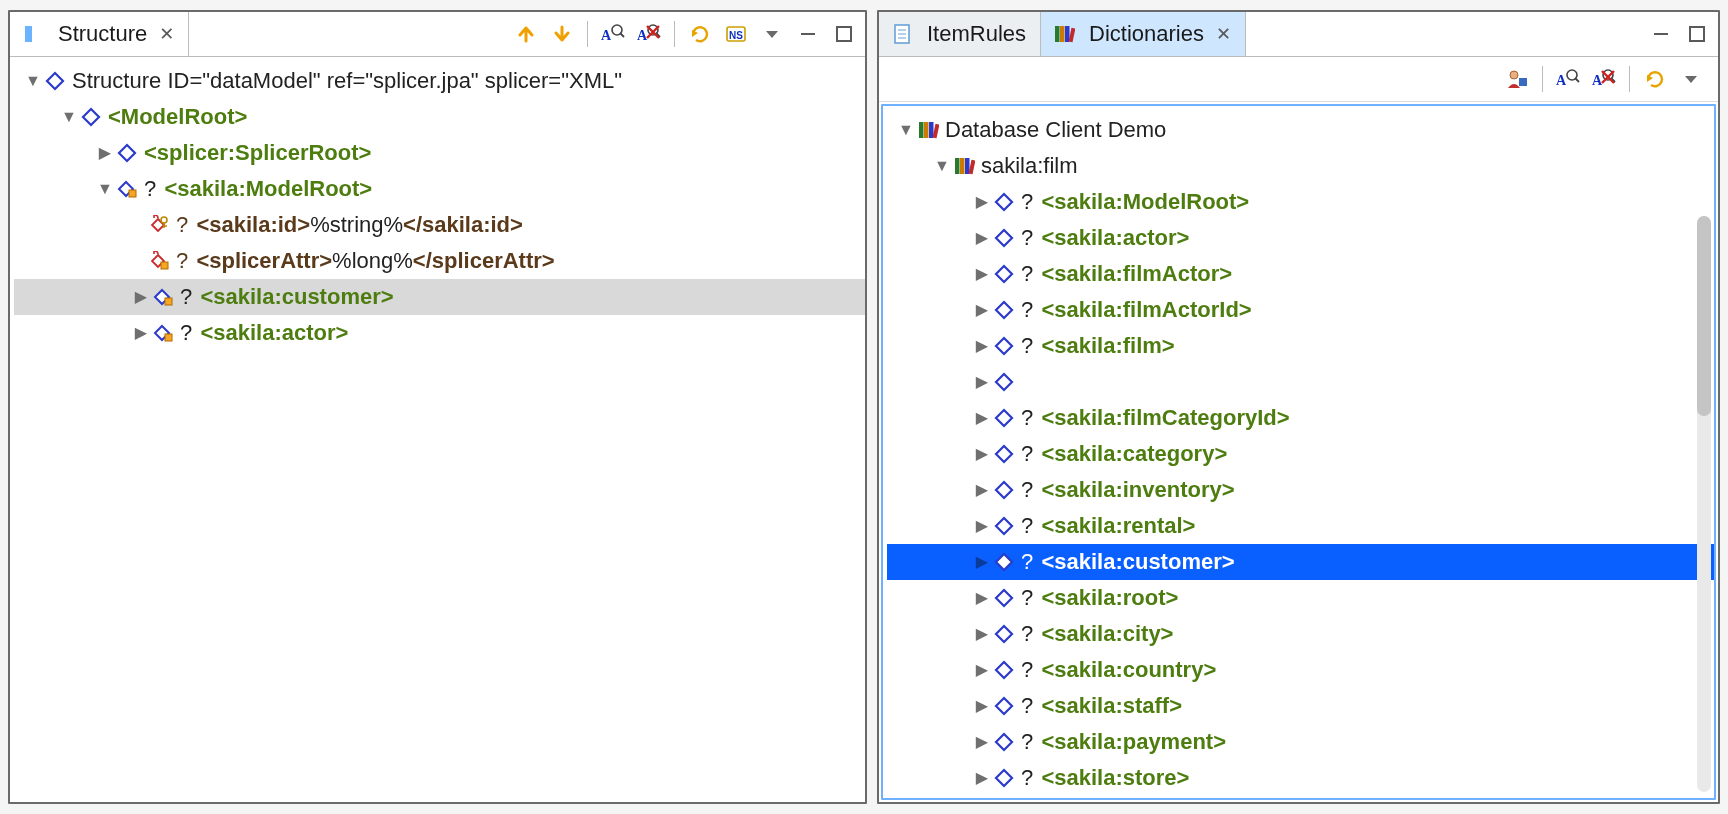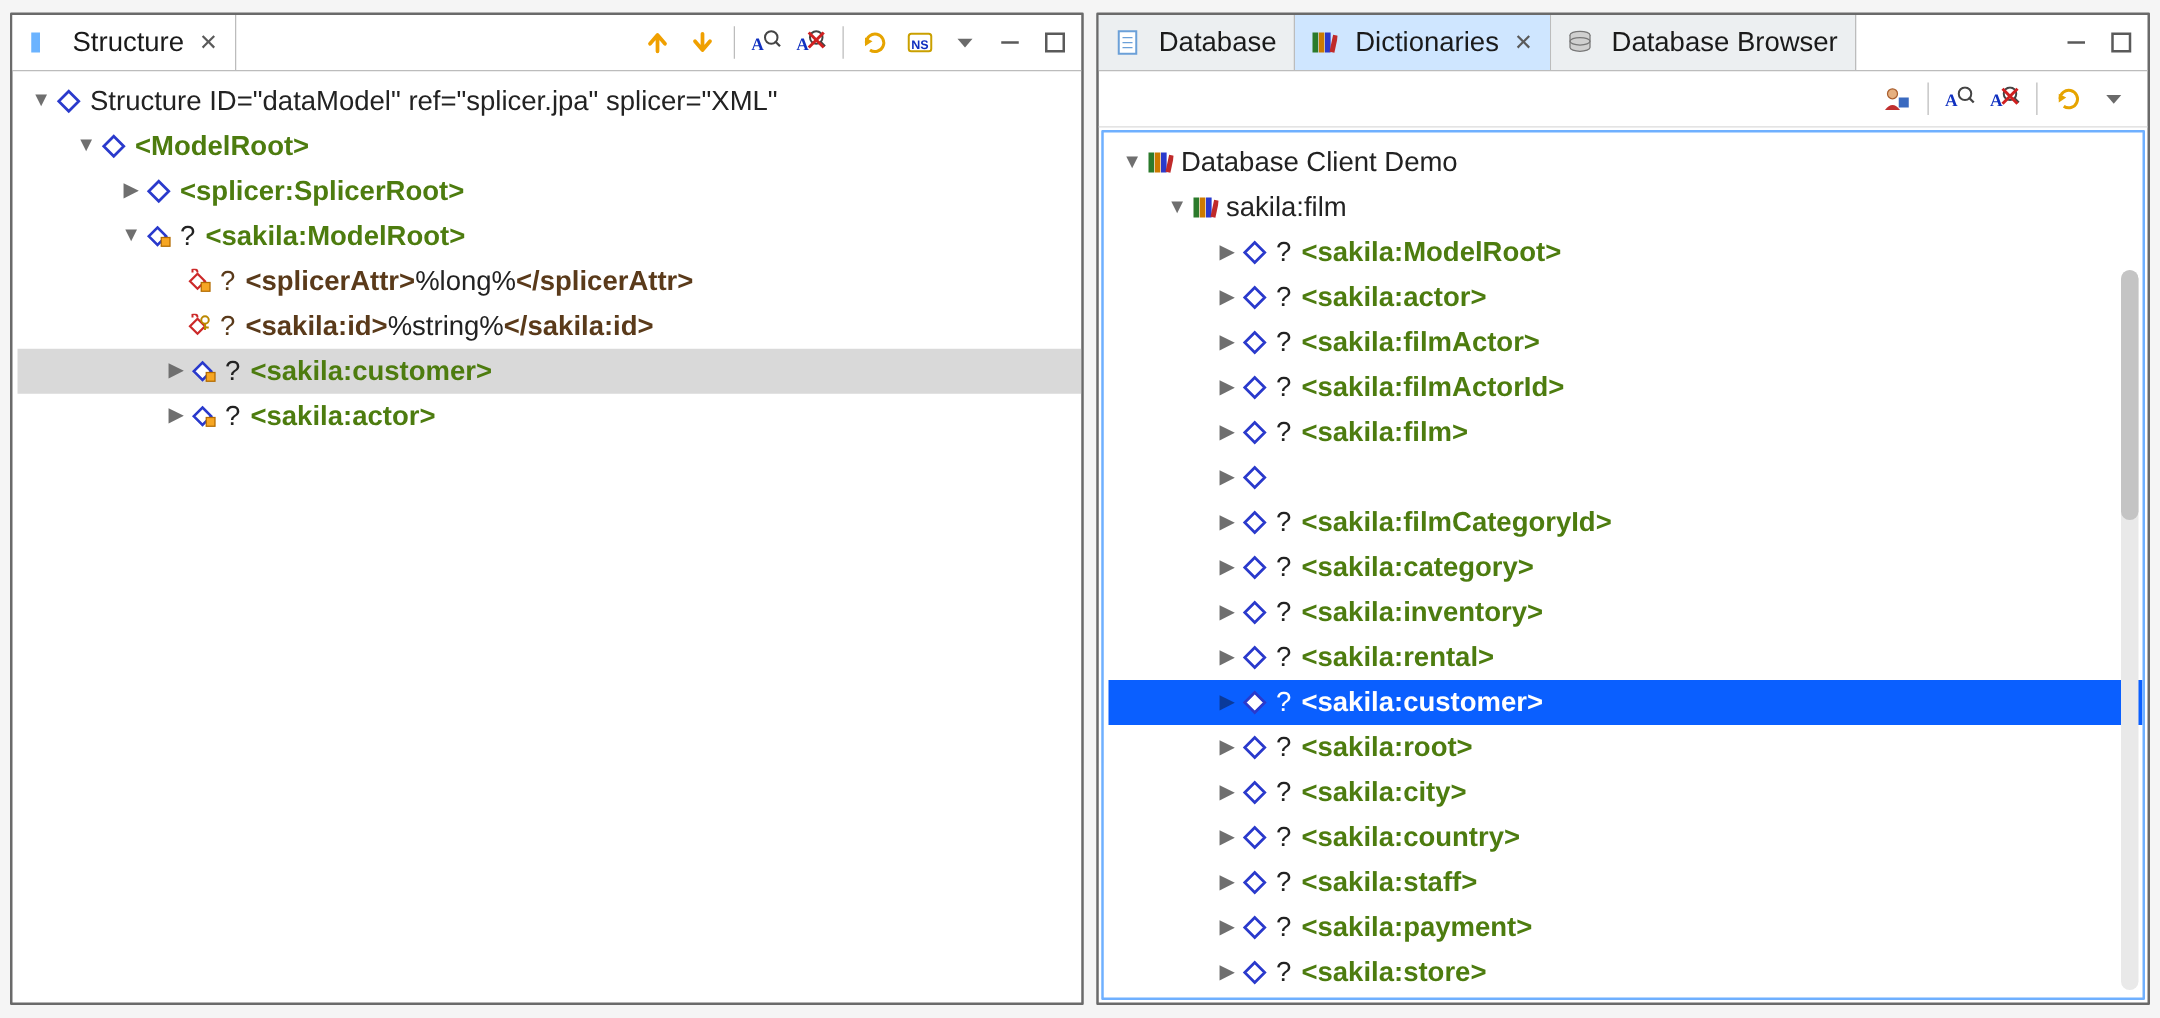--- a/index.html
+++ b/index.html
@@ -239,33 +239,33 @@
             <svg width="22" height="20">
               <use href="#i-diamond-q"></use>
             </svg>
           </span>
         <span class="lbl"><span class="q">?</span> <span class="xml-tag">&lt;sakila:ModelRoot&gt;</span></span>
       </div>
       <div class="row">
         <span class="indent" style="width:132px"></span>
         <span class="ico">
             <svg width="22" height="20">
+              <use href="#i-attr-key"></use>
+            </svg>
+          </span>
+        <span class="lbl attr-line"><span class="q" style="color:#5a3a1a">?</span> <span class="xml-tag">&lt;sakila:id&gt;</span><span class="xml-plain">%string%</span><span class="xml-tag">&lt;/sakila:id&gt;</span></span>
+      </div>
+      <div class="row">
+        <span class="indent" style="width:132px"></span>
+        <span class="ico">
+            <svg width="22" height="20">
               <use href="#i-attr"></use>
             </svg>
           </span>
         <span class="lbl attr-line"><span class="q" style="color:#5a3a1a">?</span> <span class="xml-tag">&lt;splicerAttr&gt;</span><span class="xml-plain">%long%</span><span class="xml-tag">&lt;/splicerAttr&gt;</span></span>
-      </div>
-      <div class="row">
-        <span class="indent" style="width:132px"></span>
-        <span class="ico">
-            <svg width="22" height="20">
-              <use href="#i-attr-key"></use>
-            </svg>
-          </span>
-        <span class="lbl attr-line"><span class="q" style="color:#5a3a1a">?</span> <span class="xml-tag">&lt;sakila:id&gt;</span><span class="xml-plain">%string%</span><span class="xml-tag">&lt;/sakila:id&gt;</span></span>
       </div>
       <div class="row sel-grey">
         <span class="indent" style="width:118px"></span>
           <span class="arrow">▶</span>
         <span class="ico">
             <svg width="22" height="20">
               <use href="#i-diamond-q"></use>
             </svg>
           </span>
         <span class="lbl"><span class="q">?</span> <span class="xml-tag">&lt;sakila:customer&gt;</span></span>
@@ -284,38 +284,30 @@
   </div>
 
   <div class="pane right" style="position:relative">
     <div class="tabstrip">
       <div class="tab">
         <span class="ico">
             <svg width="20" height="22">
               <use href="#i-doc"></use>
             </svg>
           </span>
-        <span>Database</span>
+        <span>ItemRules</span>
       </div>
       <div class="tab dict active">
         <span class="ico">
             <svg width="24" height="22">
               <use href="#i-books"></use>
             </svg>
           </span>
         <span>Dictionaries</span>
         <span class="close">✕</span>
-      </div>
-      <div class="tab">
-        <span class="ico">
-            <svg width="22" height="22">
-              <use href="#i-db"></use>
-            </svg>
-          </span>
-        <span>Database Browser</span>
       </div>
       <div class="spacer"></div>
       <div class="toolbar">
         <span class="tool-btn">
             <svg width="20" height="20">
               <use href="#i-min"></use>
             </svg>
           </span>
         <span class="tool-btn">
             <svg width="20" height="20">

